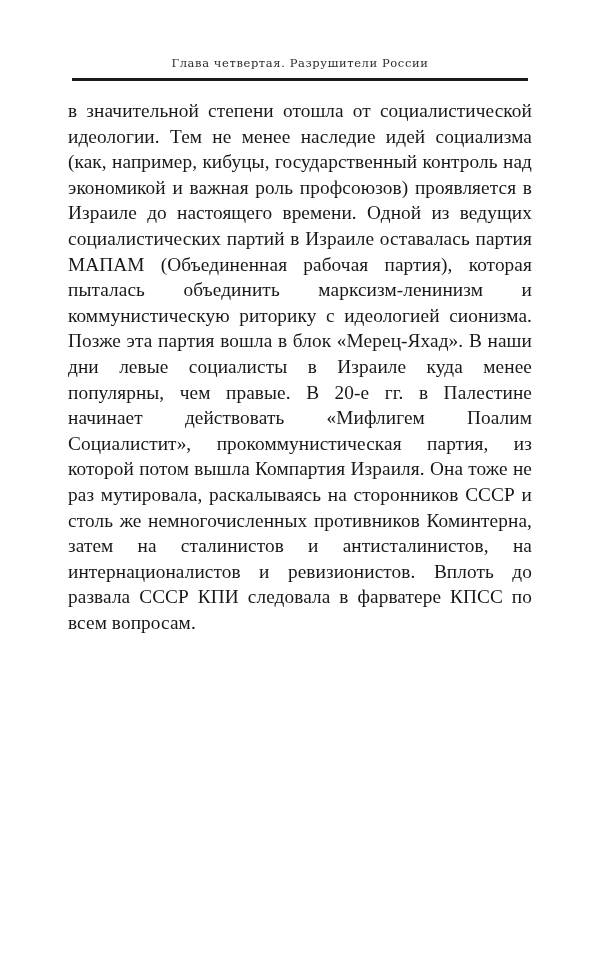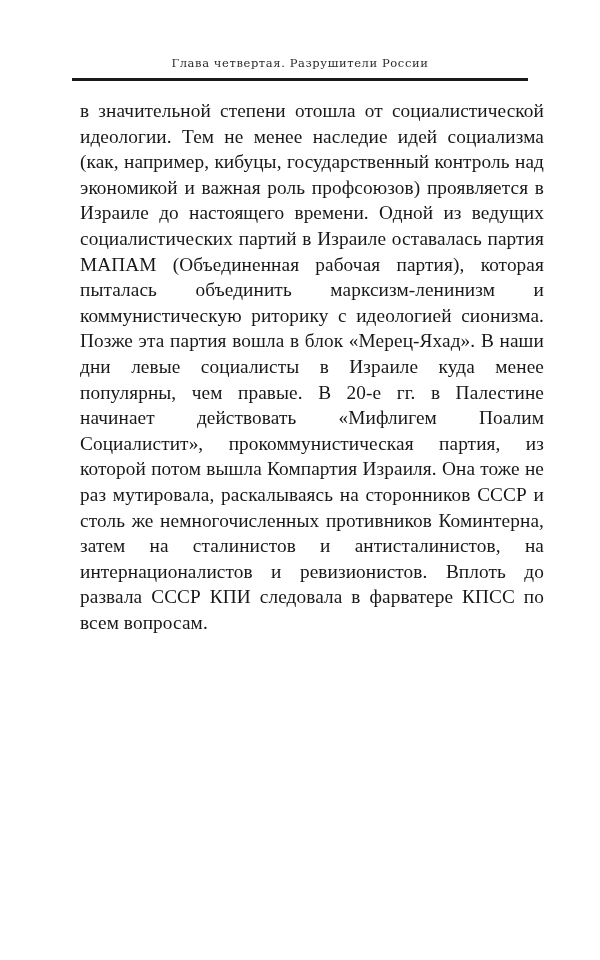--- a/index.html
+++ b/index.html
@@ -38,21 +38,21 @@
     position: absolute;
     top: 78px;
     left: 72px;
     width: 456px;
     height: 2.5px;
     background: #1a1a1a;
   }
   .body-text {
     position: absolute;
     top: 98px;
-    left: 80px;
+    left: 68px;
     width: 464px;
     font-size: 19.3px;
     line-height: 25.6px;
     text-align: justify;
     text-justify: inter-word;
     color: #17181a;
     letter-spacing: 0.1px;
   }
   .body-text p {
     margin: 0;

